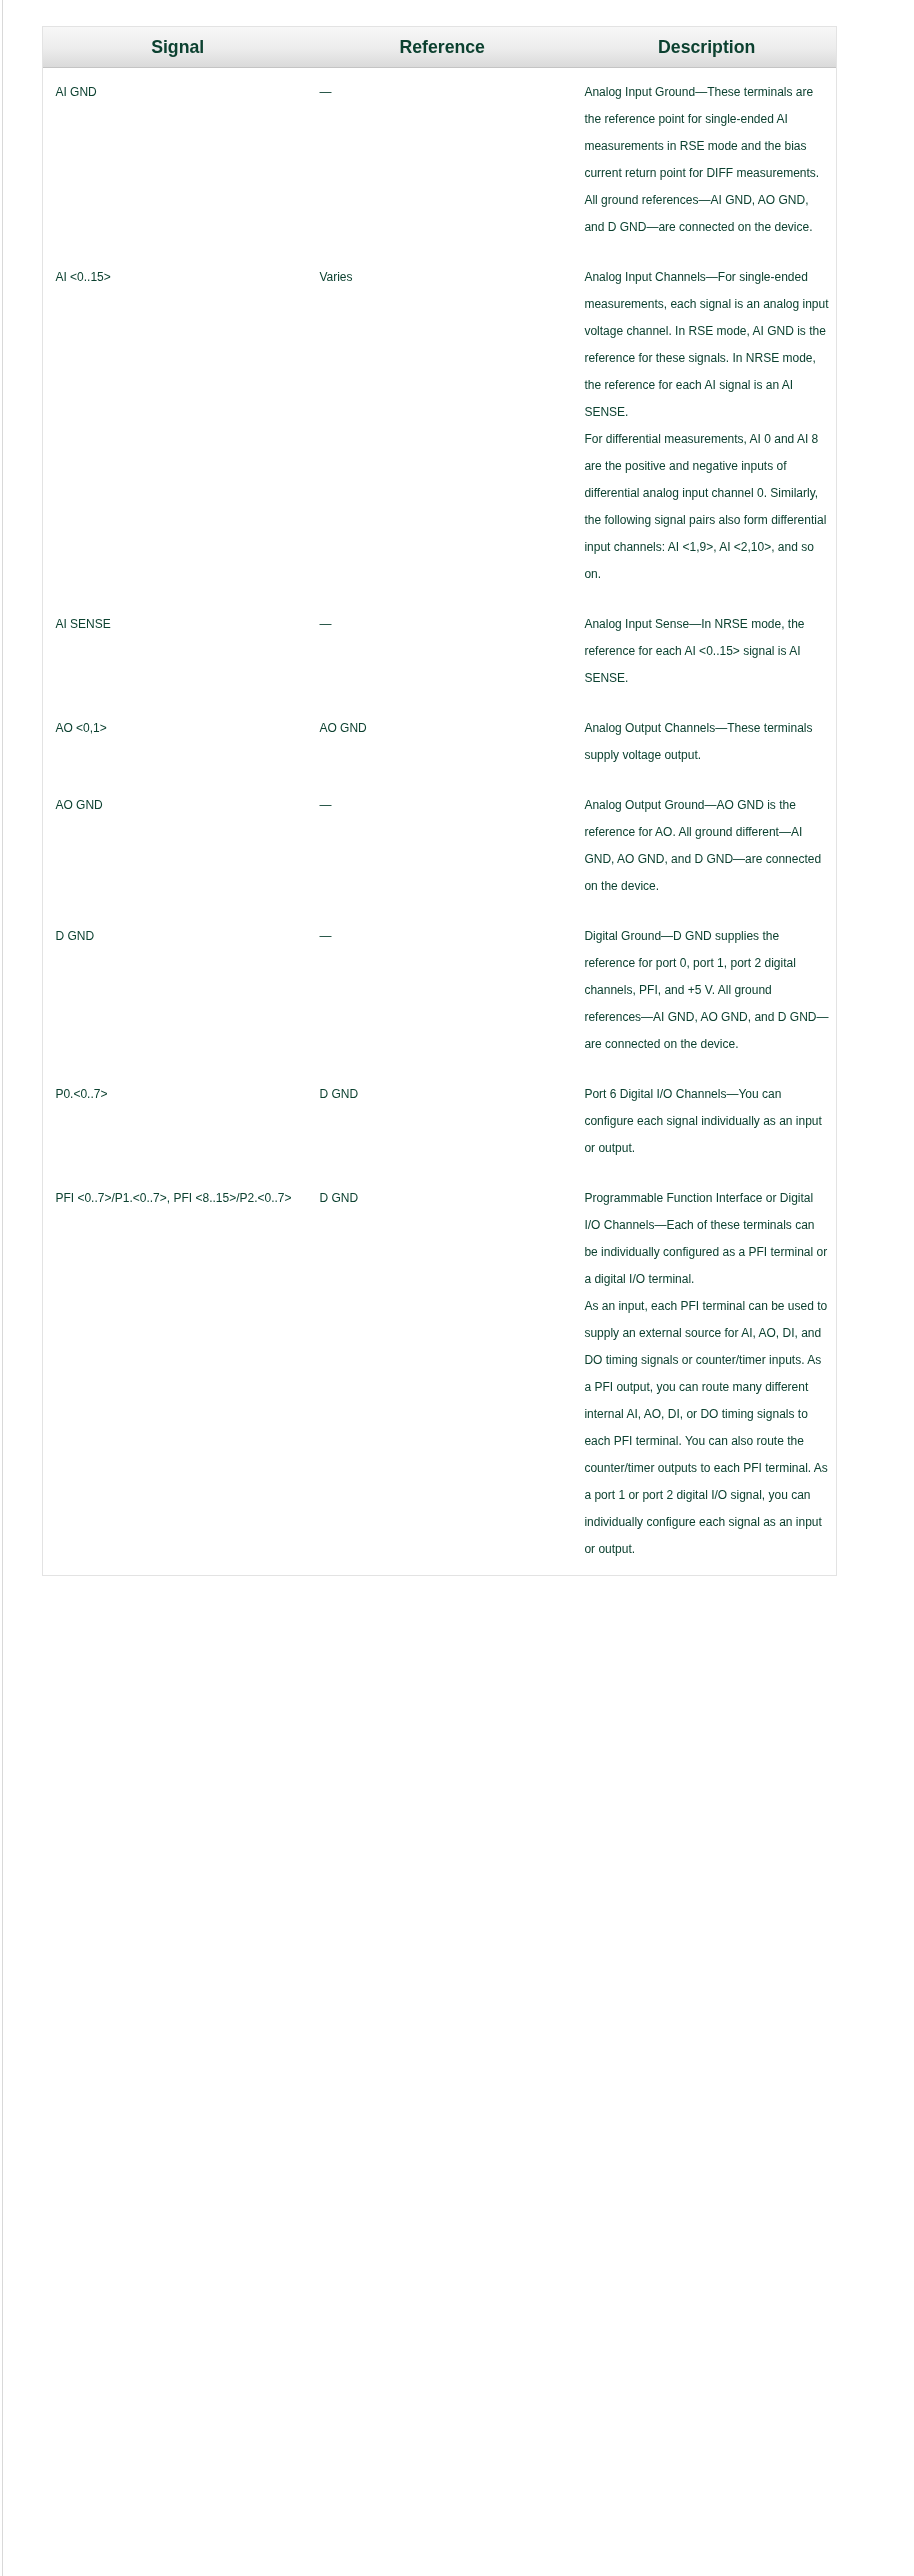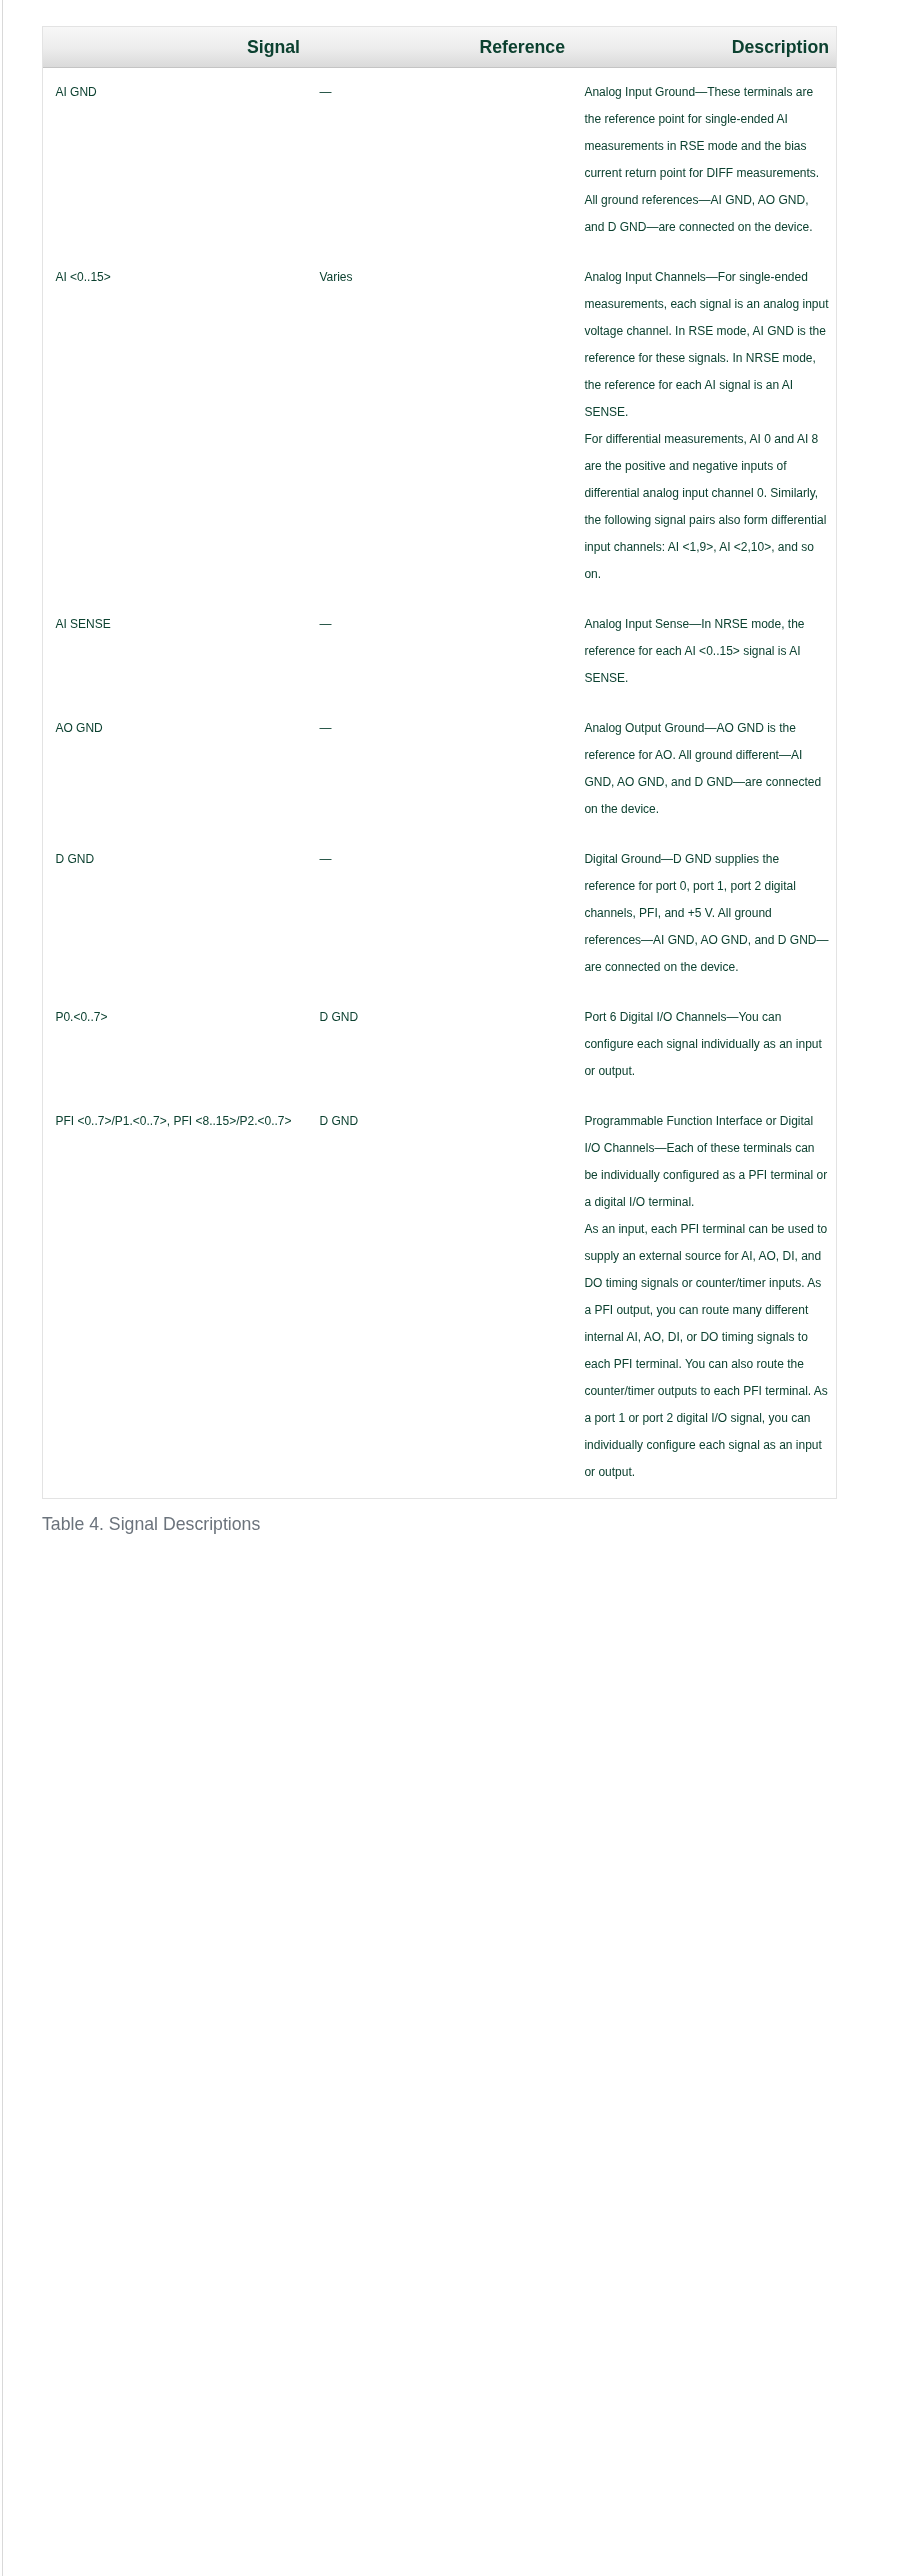--- a/index.html
+++ b/index.html
@@ -31,21 +31,21 @@
   table.signals {
     border-collapse: separate;
     border-spacing: 0;
     table-layout: fixed;
     width: 794px;
     border: 0.9px solid #e3e3e3;
   }
   table.signals thead th {
     background: linear-gradient(180deg, #f7f7f7 0%, #ececec 55%, #dadada 100%);
     border-bottom: 0.9px solid #c4c4c4;
-    text-align: right;
+    text-align: center;
     font-size: 17.7px;
     font-weight: bold;
     color: #0c4130;
     padding: 10.6px 7px 9.7px 12.4px;
     line-height: 19.4px;
   }
   table.signals tbody td {
     vertical-align: top;
     font-size: 12px;
     line-height: 27px;
@@ -102,20 +102,27 @@
   </tr>
 
   <tr>
     <td class="cell-signal">AI SENSE</td>
     <td class="cell-reference">—</td>
     <td class="cell-description">
             <p>Analog Input Sense—In NRSE mode, the reference for each AI &lt;0..15&gt; signal is AI SENSE.</p>
           </td>
   </tr>
 
+  <tr>
+    <td class="cell-signal">AO &lt;0,1&gt;</td>
+    <td class="cell-reference">AO GND</td>
+    <td class="cell-description">
+            <p>Analog Output Channels—These terminals supply voltage output.</p>
+          </td>
+  </tr>
 
   <tr>
     <td class="cell-signal">AO GND</td>
     <td class="cell-reference">—</td>
     <td class="cell-description">
             <p>Analog Output Ground—AO GND is the reference for AO. All ground different—AI GND, AO GND, and D GND—are connected on the device.</p>
           </td>
   </tr>
 
   <tr>
@@ -139,15 +146,14 @@
     <td class="cell-signal">PFI &lt;0..7&gt;/P1.&lt;0..7&gt;, PFI &lt;8..15&gt;/P2.&lt;0..7&gt;</td>
     <td class="cell-reference">D GND</td>
     <td class="cell-description">
             <p>Programmable Function Interface or Digital I/O Channels—Each of these terminals can be individually configured as a PFI terminal or a digital I/O terminal.</p>
             <p>As an input, each PFI terminal can be used to supply an external source for AI, AO, DI, and DO timing signals or counter/timer inputs. As a PFI output, you can route many different internal AI, AO, DI, or DO timing signals to each PFI terminal. You can also route the counter/timer outputs to each PFI terminal. As a port 1 or port 2 digital I/O signal, you can individually configure each signal as an input or output.</p>
           </td>
   </tr>
 
 </tbody>
   </table>
-  <div class="table-caption">Table 4. Signal Descriptions</div>
 </div>
 
 
 </body></html>

